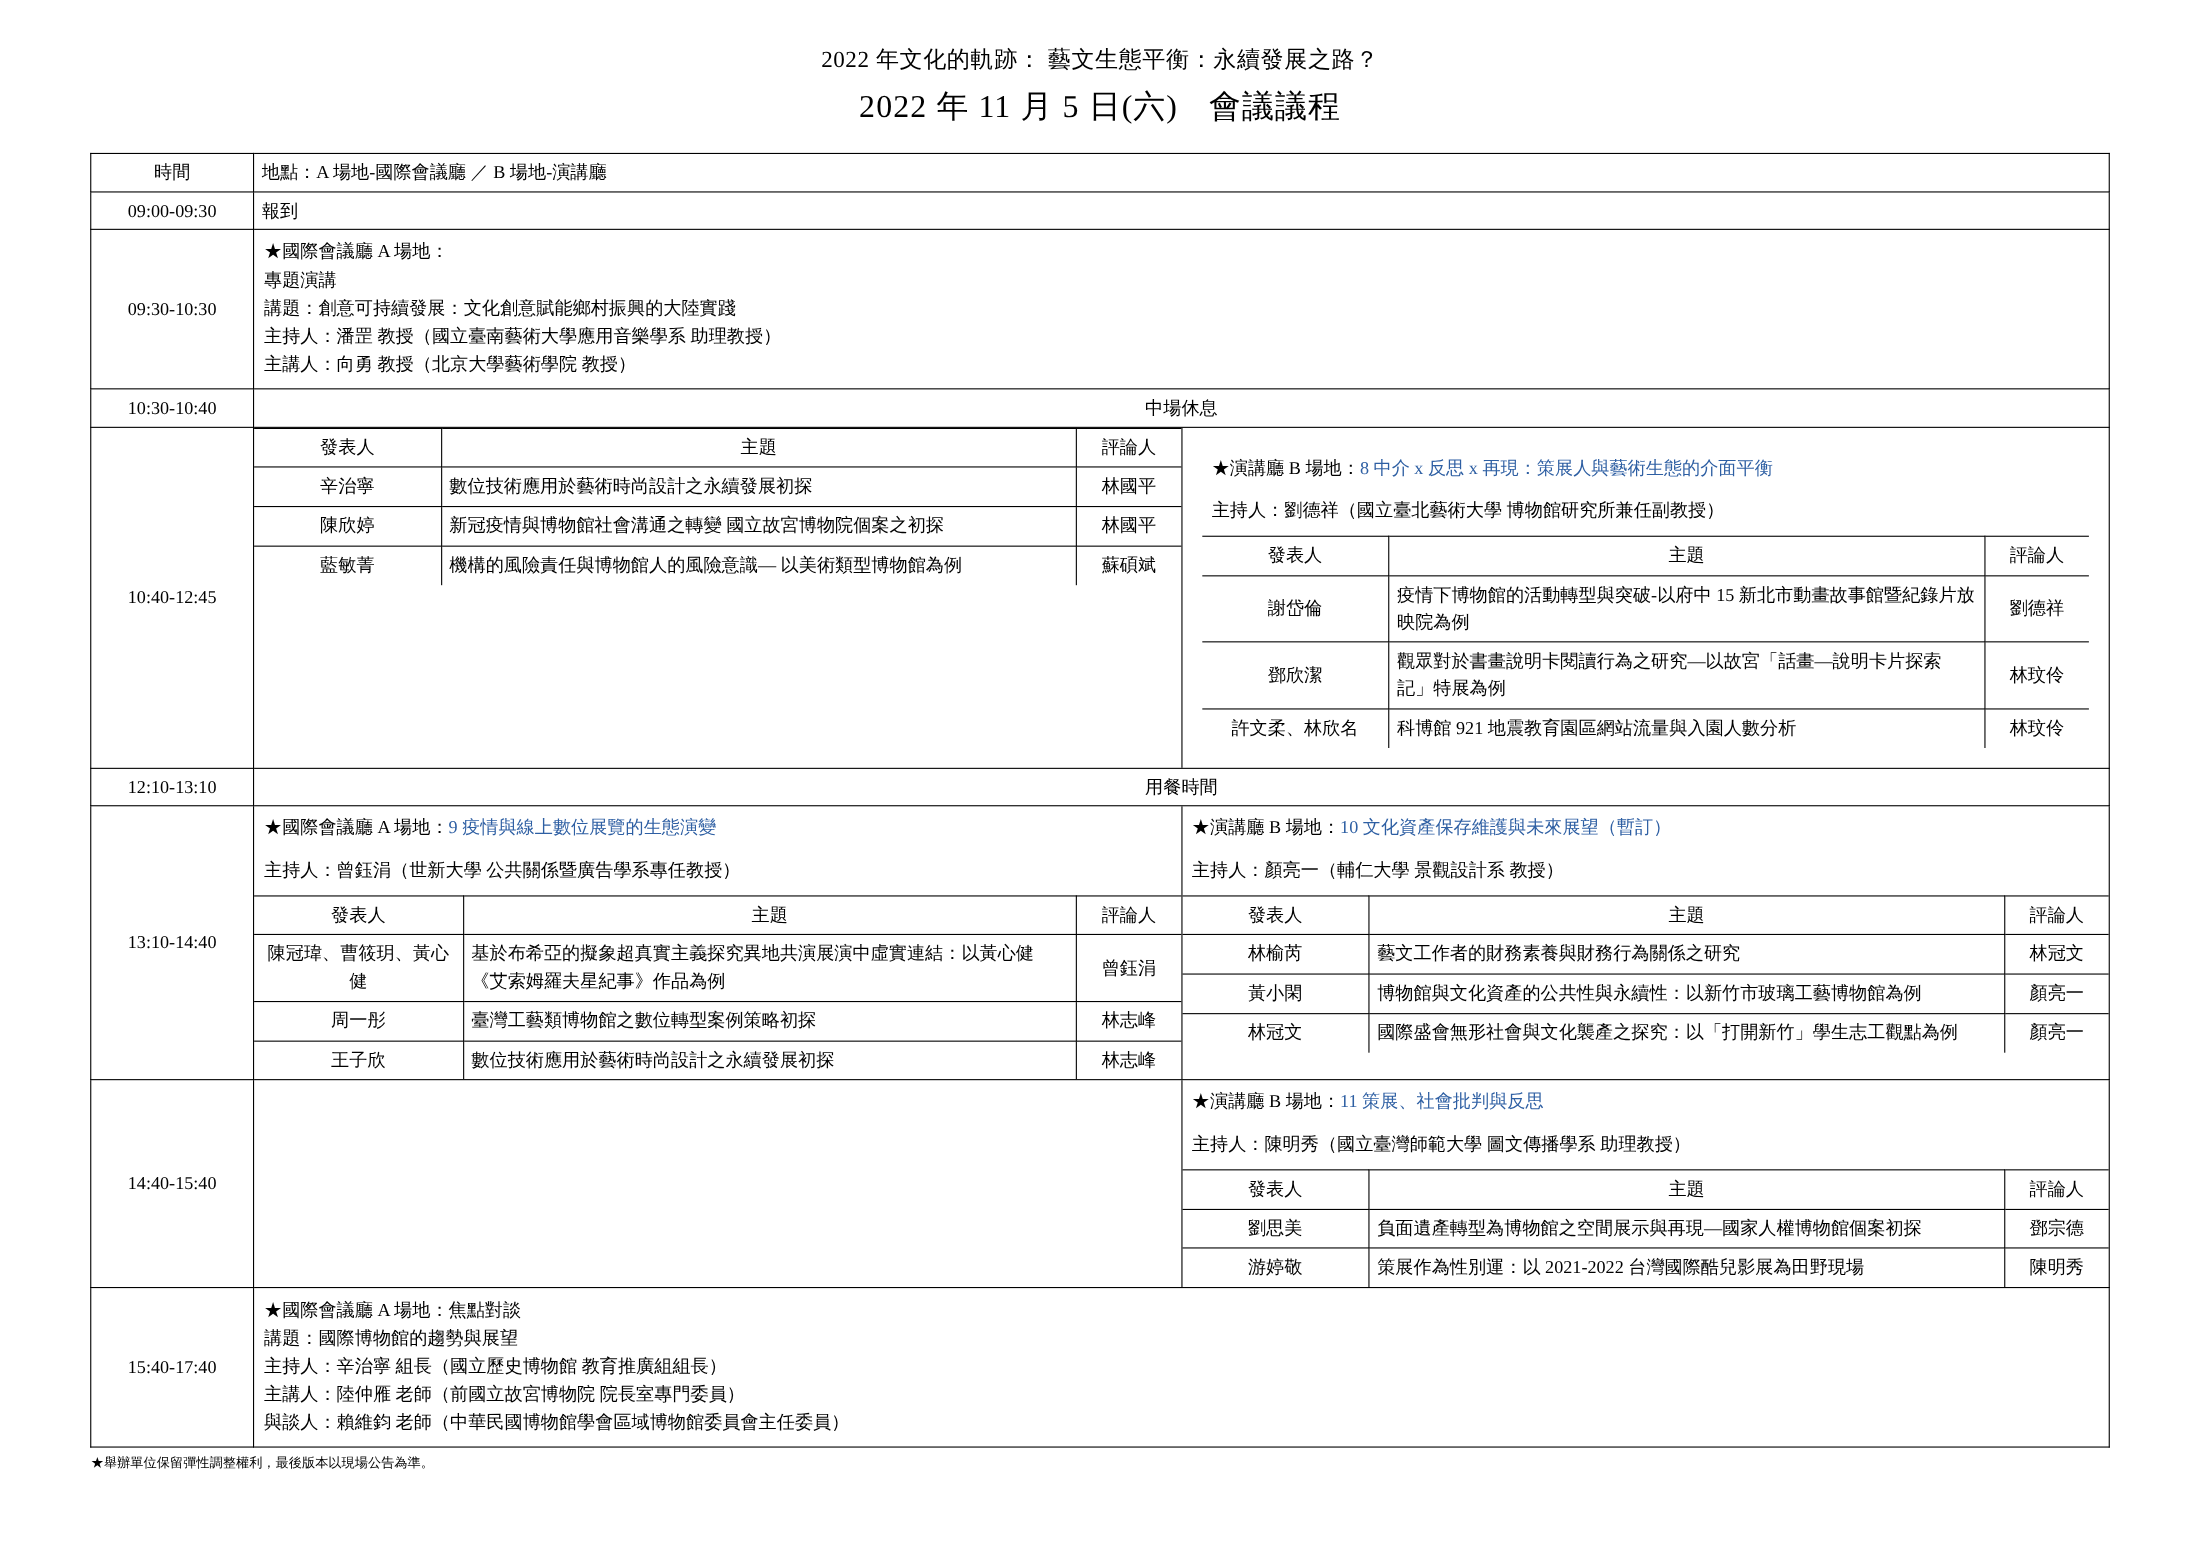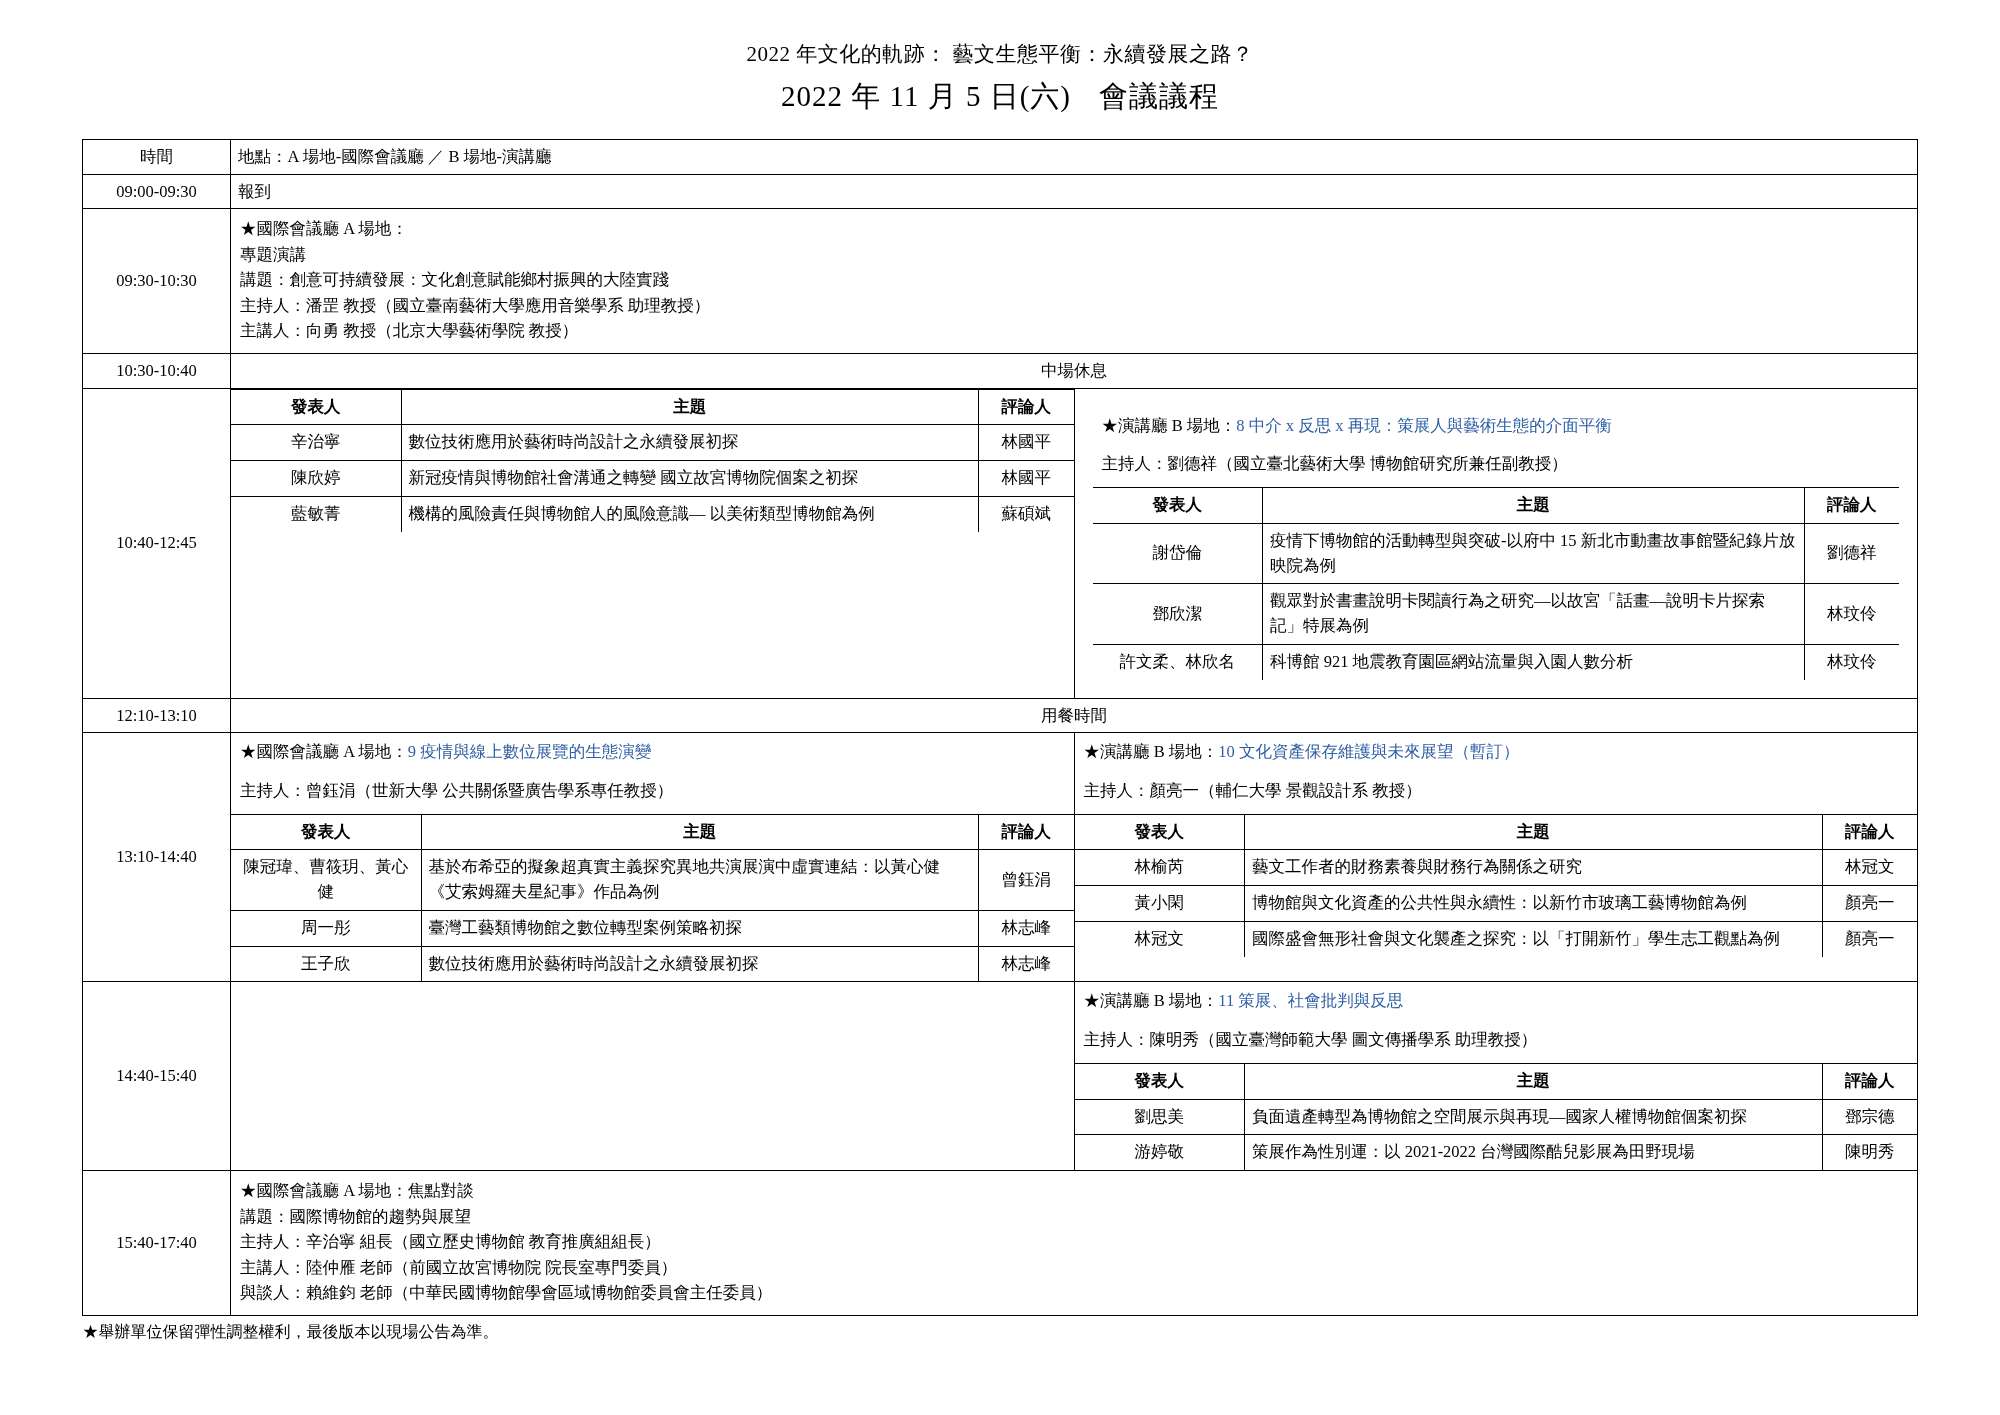--- a/index.html
+++ b/index.html
@@ -84,21 +84,20 @@
   }
   table.inner td {
     border: 1px solid #000000;
     font-size: 16.5px;
     line-height: 1.5;
     padding: 5px 7px;
     vertical-align: middle;
   }
   table.inner td.hdr {
     text-align: center;
-    font-weight: bold;
   }
   table.inner td.person {
     text-align: center;
   }
   table.inner td.topic {
     text-align: left;
   }
   .panel-head {
     padding: 7px 9px 0 9px;
   }
@@ -106,21 +105,21 @@
     margin-top: 14px;
     margin-bottom: 10px;
   }
   td.panel {
     padding: 0 !important;
     vertical-align: top;
   }
   .footnote {
     width: 1835px;
     margin: 6px auto 0 auto;
-    font-size: 16px;
+    font-size: 12px;
   }
 </style>
 </head>
 <body>
 
 <div class="page">
 
   <div class="title-block">
     <div class="title-line1">2022 年文化的軌跡： 藝文生態平衡：永續發展之路？</div>
     <div class="title-line2">

